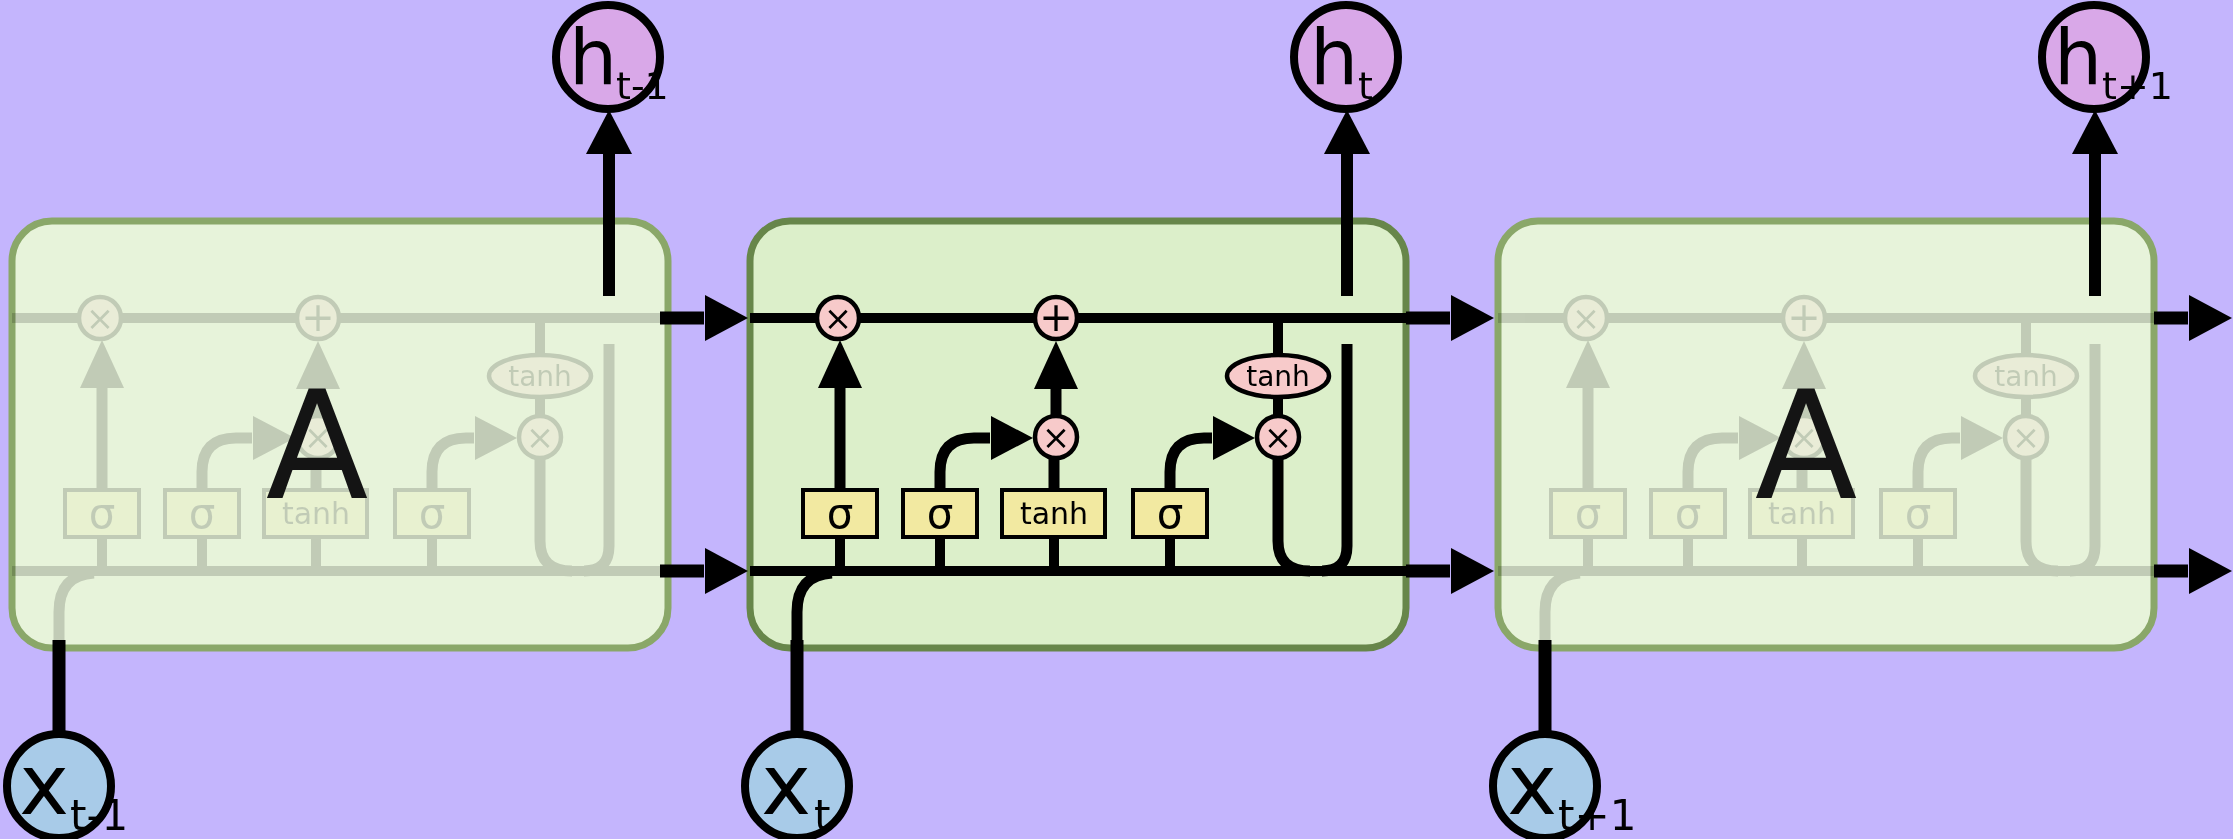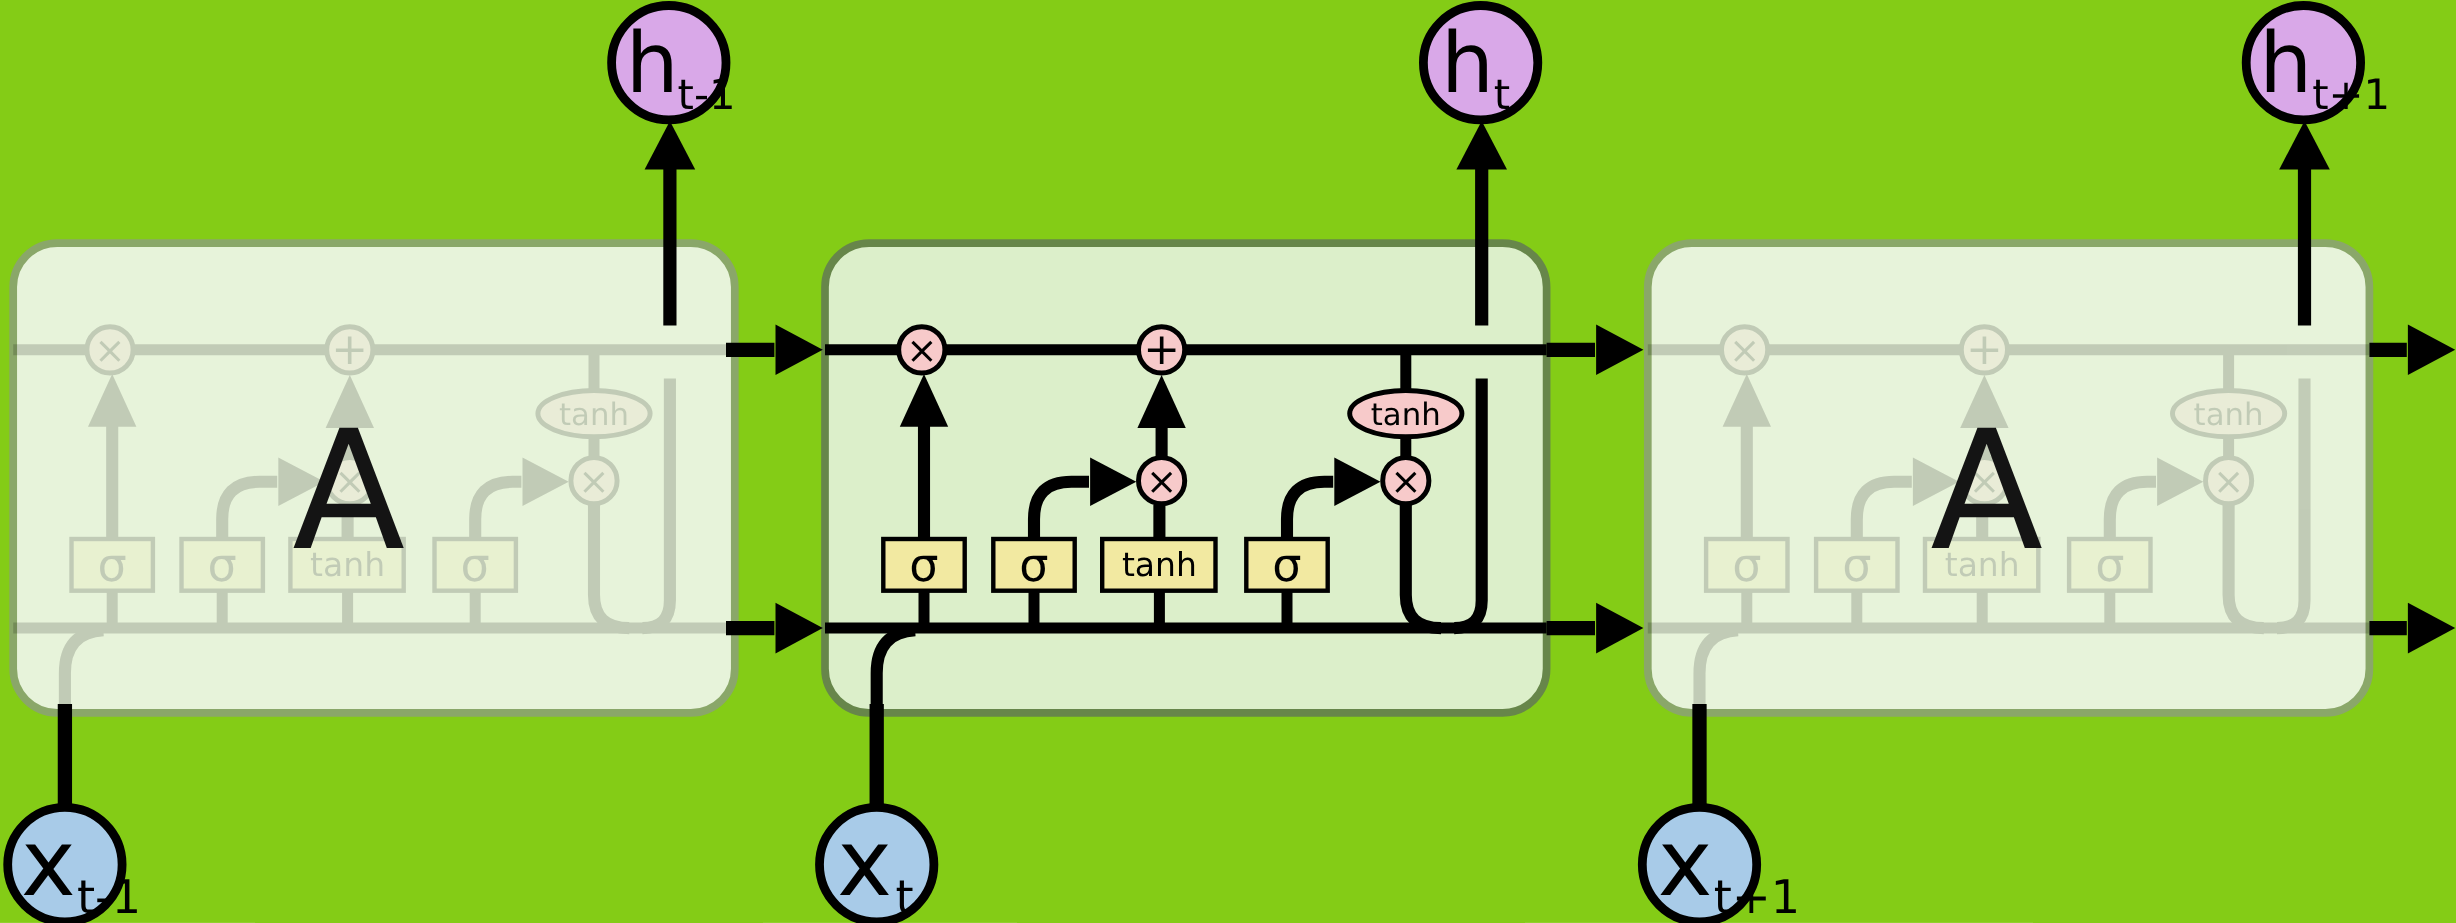--- a/index.html
+++ b/index.html
@@ -1,16 +1,16 @@
 <!DOCTYPE html>
 <html><head>
 <meta charset="utf-8">
 <style>
   html,body{margin:0;padding:0;background:#ffffff;}
-  .stage{position:relative;width:2233px;height:839px;background:#84cc16;overflow:hidden;}
+  .stage{position:relative;width:2233px;height:839px;background:#c4b5fd;overflow:hidden;}
   svg{display:block;font-family:"DejaVu Sans","Liberation Sans",sans-serif;}
   .line{stroke:#000;fill:none;stroke-linecap:butt;}
   .w10{stroke-width:10px;} .w11{stroke-width:11px;} .w12{stroke-width:12px;} .w13{stroke-width:13px;}
   .head{fill:#000;stroke:none;}
   .opcircle{stroke:#000;stroke-width:4.5px;}
   .gatebox{stroke:#000;stroke-width:4px;}
   .nodecircle{stroke:#000;stroke-width:8px;}
   .cellrect{stroke-width:7px;}
   .optext{fill:#000;text-anchor:middle;}
   .gatetext{fill:#000;text-anchor:middle;}

